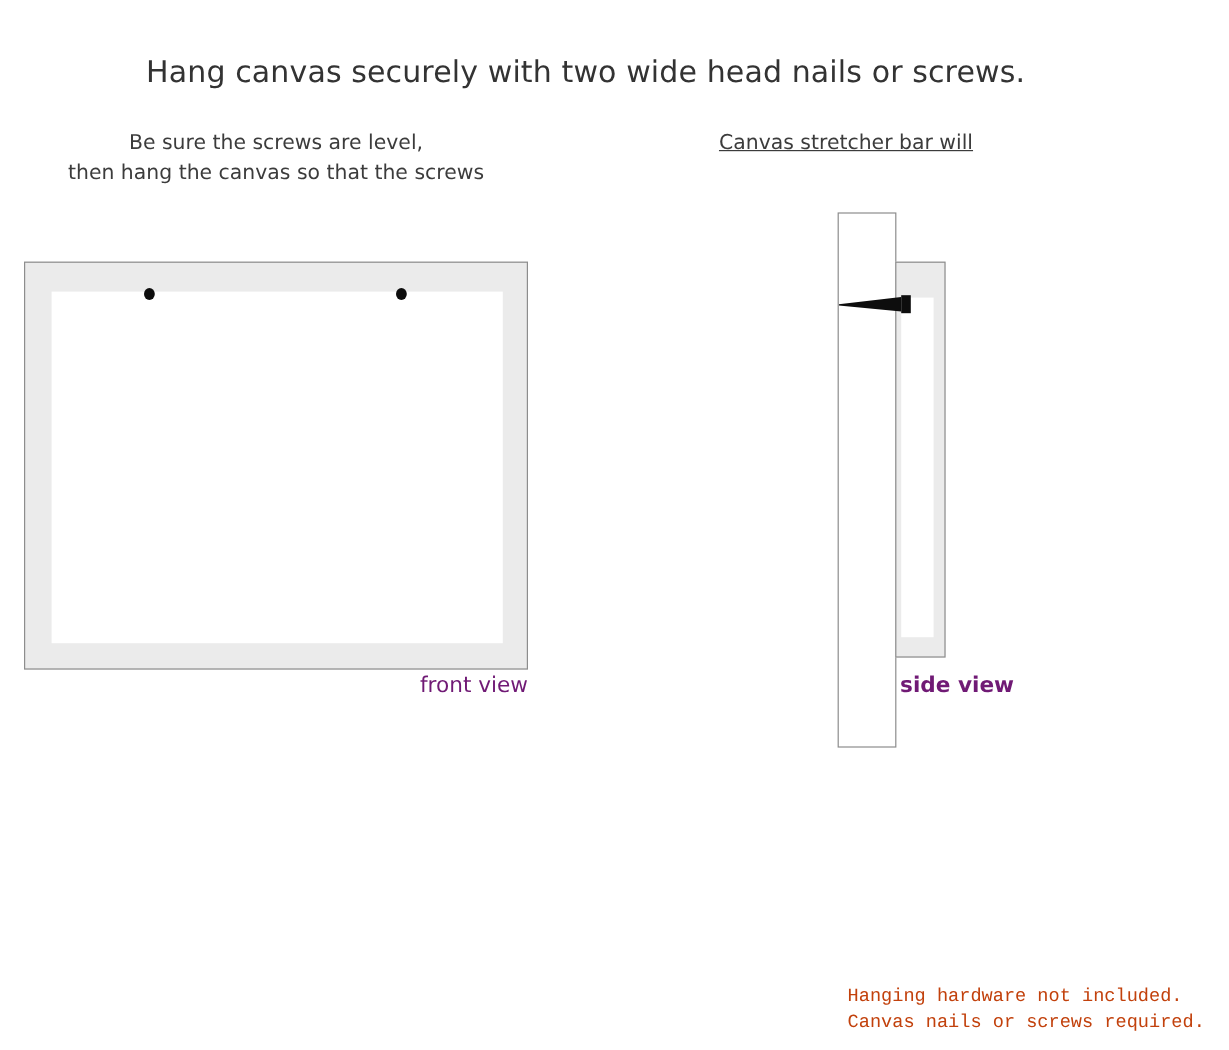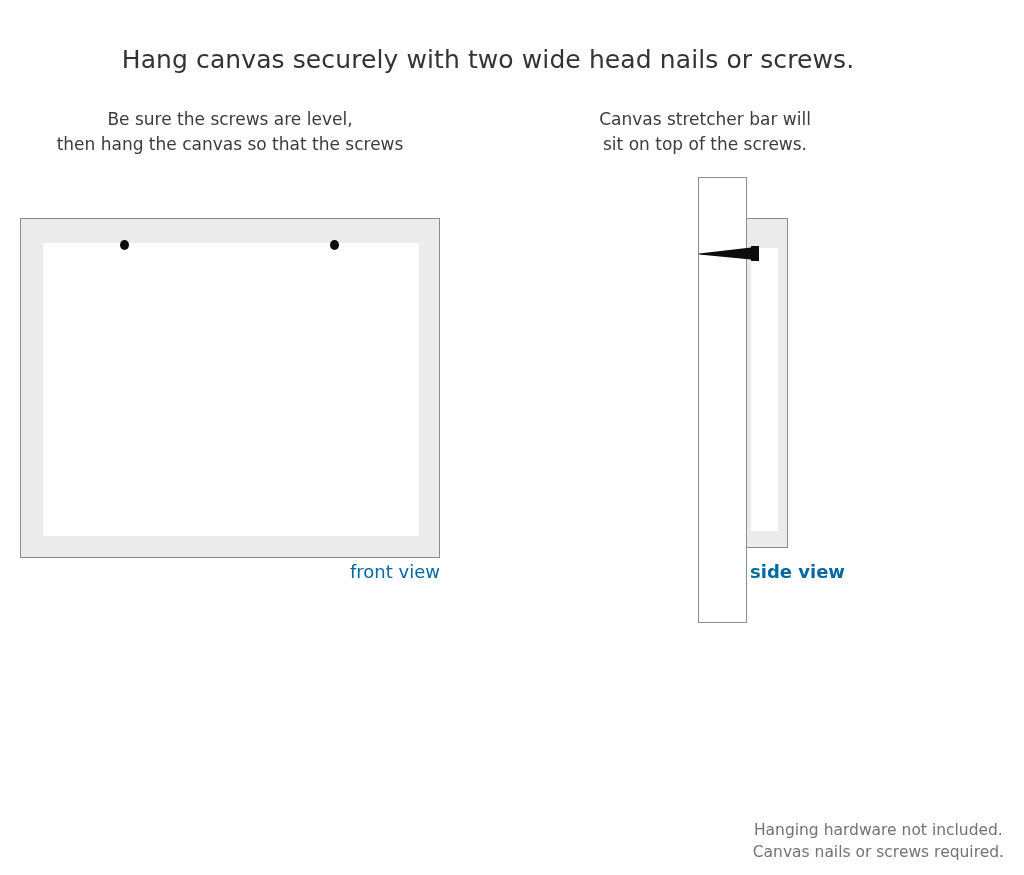--- a/index.html
+++ b/index.html
@@ -43,20 +43,21 @@
   }
   .caption-left {
     left: 20px;
     top: 107px;
     width: 420px;
   }
   .caption-right {
     left: 565px;
     top: 107px;
     width: 280px;
+    text-decoration: underline;
   }
   .caption .line { display: block; }
 
   
   .front-view {
     position: absolute;
     left: 20px;
     top: 218px;
     width: 420px;
     height: 340px;
@@ -78,21 +79,21 @@
     height: 10px;
     background: #0d0d0d;
     border-radius: 50%;
   }
   .screw-dot.left  { left: 120px; top: 240px; }
   .screw-dot.right { left: 330px; top: 240px; }
 
   .view-label {
     position: absolute;
     font-size: 18px;
-    color: #0369a1;
+    color: #701a75;
     white-space: nowrap;
   }
   .label-front {
     left: 240px;
     top: 561px;
     width: 200px;
     text-align: right;
   }
   .label-side {
     left: 660px;
@@ -137,41 +138,41 @@
     top: 243px;
     width: 62px;
     height: 20px;
   }
 
   
   .footer {
     position: absolute;
     right: 20px;
     bottom: 12px;
-    text-align: center;
+    text-align: left;
     font-size: 15.5px;
     line-height: 22px;
-    color: #737373;
+    color: #c2410c;
     white-space: nowrap;
+    font-family: Liberation Mono, monospace;
   }
   .footer .line { display: block; }
 </style>
 </head>
 <body>
 
 <div class="title">Hang canvas securely with two wide head nails or screws.</div>
 
 <div class="caption caption-left">
   <span class="line">Be sure the screws are level,</span>
   <span class="line">then hang the canvas so that the screws</span>
 </div>
 
 <div class="caption caption-right">
   <span class="line">Canvas stretcher bar will</span>
-  <span class="line">sit on top of the screws.</span>
 </div>
 
 <div class="front-view">
   <div class="front-inner"></div>
 </div>
 <div class="screw-dot left"></div>
 <div class="screw-dot right"></div>
 <div class="view-label label-front">front view</div>
 
 <div class="side-wall"></div>

